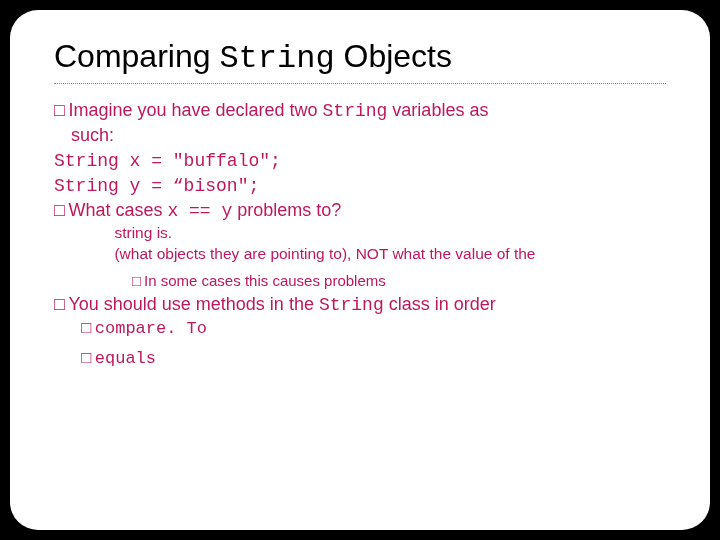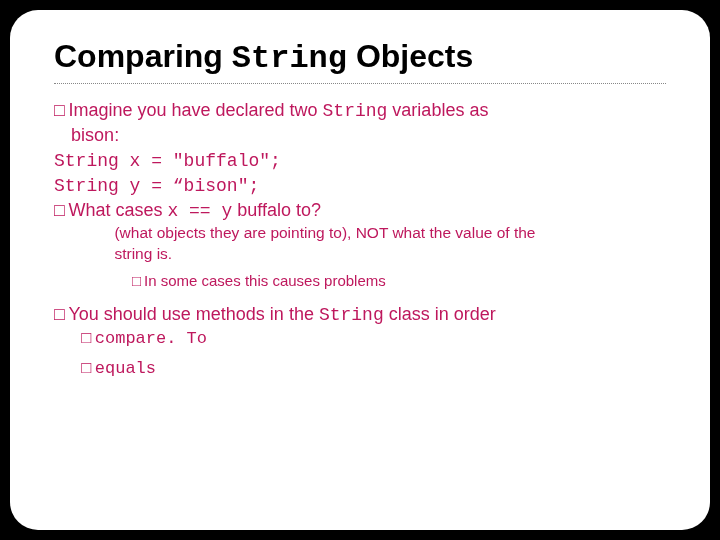--- a/index.html
+++ b/index.html
@@ -15,75 +15,75 @@
   .slide {
     width: 700px;
     height: 520px;
     background: #fff;
     border-radius: 28px;
     padding: 28px 44px 20px 44px;
     position: relative;
   }
   .title {
     font-size: 32px;
-    font-weight: bold;
+    font-weight: normal;
     color: #000;
     margin-bottom: 6px;
   }
   .title .code { font-family: "Courier New", monospace; }
   .underline {
     border-bottom: 1px dotted #888;
     margin-bottom: 14px;
   }
   .body { font-size: 18px; line-height: 1.35; color: #be185d; }
   .code { font-family: "Courier New", monospace; }
   .bullet { display: inline-block; width: 0.8em; text-align: left; }
   .l1 { margin-left: 0; }
   .l1-cont { margin-left: 0.95em; }
   .l2 { margin-left: 1.6em; font-size: 17px; }
   .l3 { margin-left: 3.0em; font-size: 15.5px; }
   .l3-cont { margin-left: 3.9em; font-size: 15.5px; }
   .l4 { margin-left: 5.2em; font-size: 15px; }
   .gap-sm { margin-top: 6px; }
-  .gap-md { margin-top: 10px; }
+  .gap-md { margin-top: 0; }
 </style>
 </head>
 <body>
 
 <div class="slide">
   <div class="title">
     <span>Comparing </span><span class="code">String</span><span> Objects</span>
   </div>
   <div class="underline"></div>
 
   <div class="body">
 
     <div class="l1">
       <span class="bullet">□</span><span>Imagine you have declared two </span><span class="code">String</span><span> variables as</span>
     </div>
     <div class="l1-cont">
-      <span>bison:</span>
+      <span>such:</span>
     </div>
     <div class="l1">
       <span class="code">String x = "buffalo";</span>
     </div>
     <div class="l1">
       <span class="code">String y = “bison";</span>
     </div>
 
     <div class="l1">
-      <span class="bullet">□</span><span>What cases </span><span class="code">x == y</span><span>  buffalo to?</span>
+      <span class="bullet">□</span><span>What cases </span><span class="code">x == y</span><span>  problems to?</span>
     </div>
 
 
     <div class="l3-cont">
-      <span>(what objects they are pointing to), NOT what the value of the</span>
+      <span>string is.</span>
     </div>
     <div class="l3-cont">
-      <span>string is.</span>
+      <span>(what objects they are pointing to), NOT what the value of the</span>
     </div>
 
     <div class="l4 gap-sm">
       <span class="bullet">□</span><span>In some cases this causes problems</span>
     </div>
 
     <div class="l1 gap-md">
       <span class="bullet">□</span><span>You should use methods in the </span><span class="code">String</span><span> class in order</span>
     </div>
 

